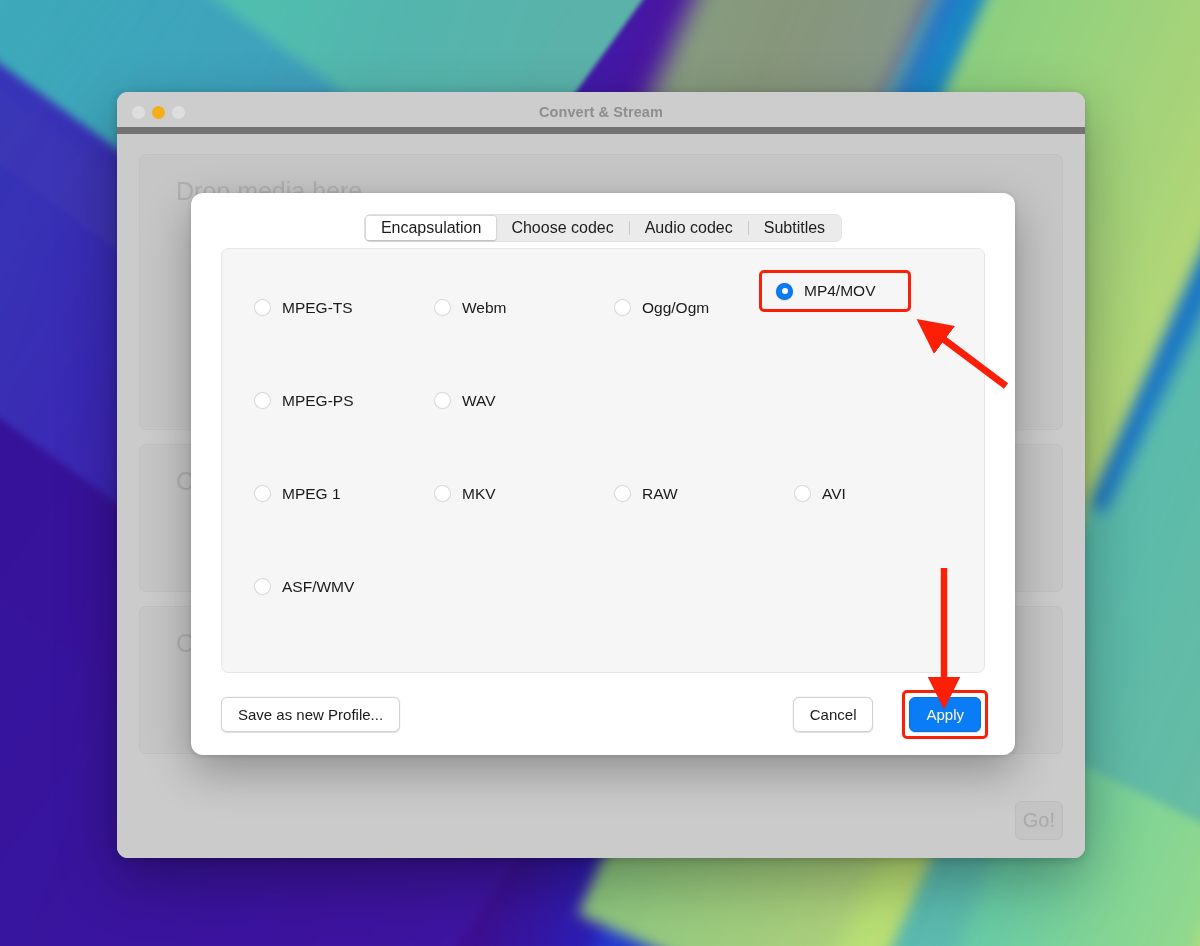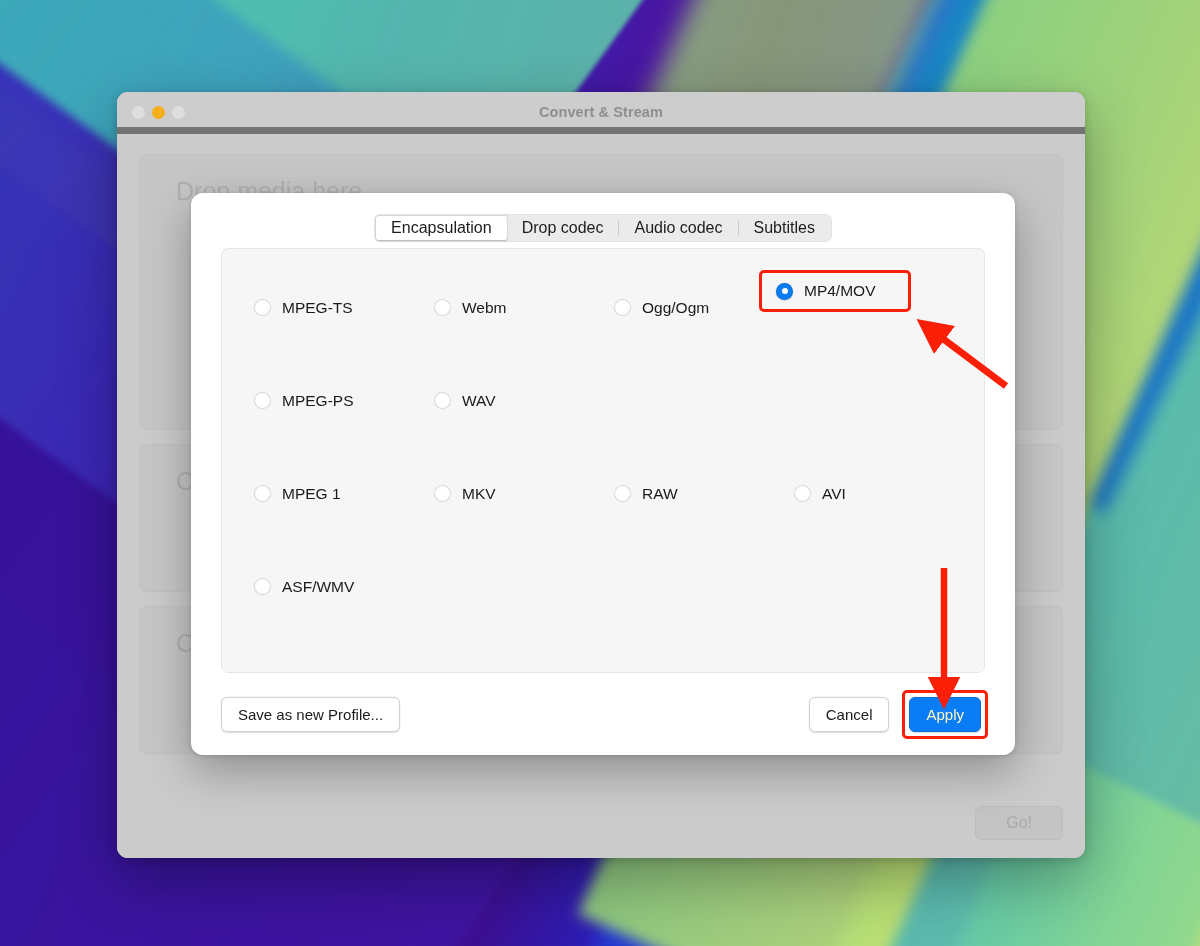--- a/index.html
+++ b/index.html
@@ -159,23 +159,23 @@
   }
   .bg-panel.drop   { height: 276px; }
   .bg-panel.prof   { height: 148px; }
   .bg-panel.dest   { height: 148px; }
   #go-button {
     position: absolute;
     right: 22px; bottom: 18px;
     background: #c4c4c4;
     border: 1px solid #bdbdbd;
     border-radius: 6px;
-    padding: 7px 30px;
+    padding: 7px 7px;
     color: #a9a9a9;
-    font-size: 16px;
+    font-size: 20px;
   }
 
   
   #sheet {
     position: absolute;
     left: 191px; top: 193px;
     width: 824px; height: 562px;
     background: #ffffff;
     border-radius: 12px;
     box-shadow: 0 16px 46px rgba(0,0,0,0.30), 0 1px 5px rgba(0,0,0,0.14);
@@ -298,21 +298,21 @@
     font-size: 15px;
     color: #1a1a1a;
     padding: 8px 16px;
     box-shadow: 0 0.5px 1.5px rgba(0,0,0,0.14);
     white-space: nowrap;
   }
   #footer-right {
     margin-left: auto;
     display: flex;
     align-items: center;
-    gap: 16px;
+    gap: 32px;
     justify-content: center;
   }
   .btn.primary {
     background: #0a7cf6;
     color: #fef9c3;
     border: 0.5px solid #0b6fd8;
   }
   #apply-wrap {
     position: relative;
     padding: 4px;
@@ -370,21 +370,21 @@
       </div>
       <div id="go-button">Go!</div>
     </div>
   </div>
 
   <div id="sheet">
 
     <div id="tabbar-wrap">
       <div id="tabbar">
         <div class="tab active">Encapsulation</div>
-        <div class="tab">Drop codec</div>
+        <div class="tab">Choose codec</div>
         <div class="tab-sep"></div>
         <div class="tab">Audio codec</div>
         <div class="tab-sep"></div>
         <div class="tab">Subtitles</div>
       </div>
     </div>
 
     <div id="options-panel">
       <div id="grid">
 

